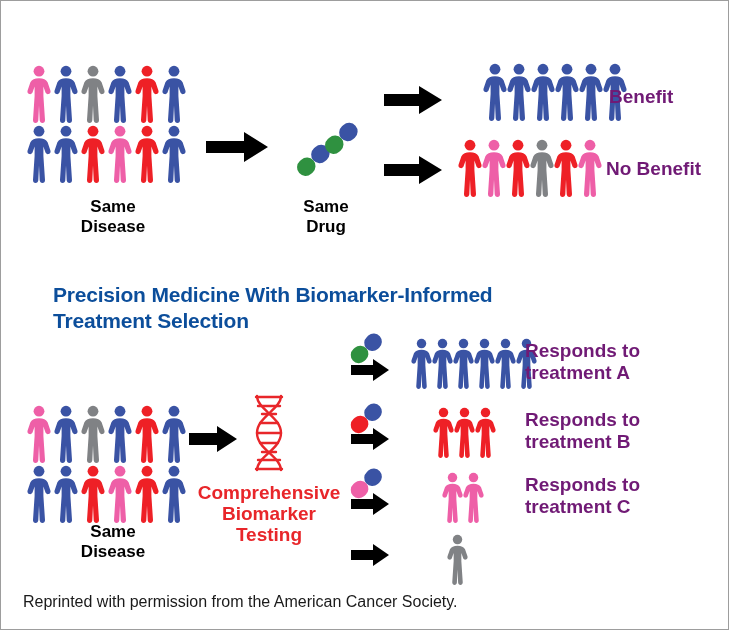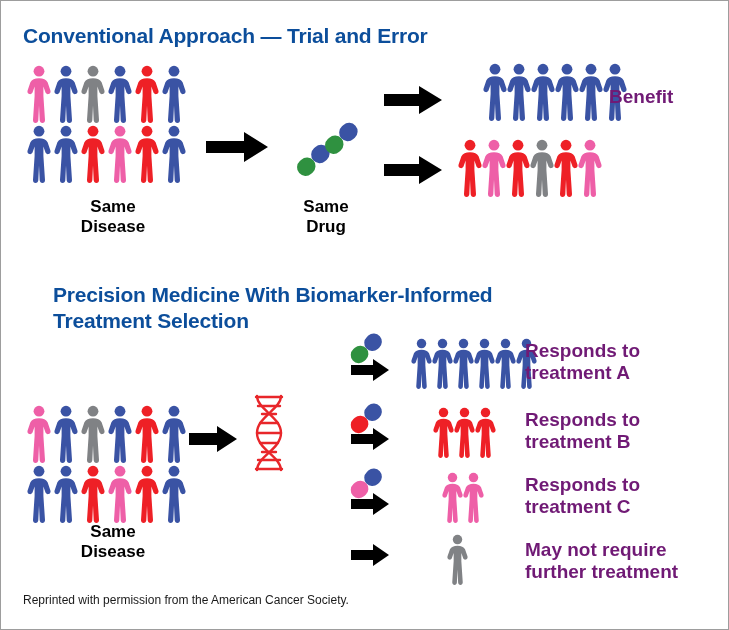--- a/index.html
+++ b/index.html
@@ -51,36 +51,35 @@
     font-weight:bold;
     font-size:19px;
     line-height:21px;
     text-align:center;
     white-space:pre-line;
   }
   #footer-credit{
     position:absolute;
     left:22px;top:592px;
     color:#1a1a1a;
-    font-size:12px;
+    font-size:16px;
     font-weight:normal;
   }
   .people-row{position:absolute;display:flex;align-items:flex-end;}
   .person{display:block;}
   .arrow{position:absolute;}
   .capsule{position:absolute;}
   .dna{position:absolute;}
   .grp{position:absolute;}
 </style>
 </head>
 <body>
 
 <div id="infographic">
 
-  <div class="sec-title" id="title-conventional">Conventional Approach — Trial and Error</div>
 
   <div class="grp" id="conv-group" style="left:26px;top:64px;">
     <div class="people-row" id="conv-row1" style="left: 0px; top: 0px; gap: 3px;">
         <svg width="24" height="58" viewBox="0 0 24 58" class="person">
           <circle cx="12" cy="6.2" r="5.4" fill="#ee5fa7"></circle>
           <path d="M12 13.2 C7.6 13.2 4.9 14.6 3.4 17.2 L0.6 25.4 C0.1 27.0 0.8 28.5 2.2 29.0 C3.6 29.5 5.1 28.8 5.6 27.3 L7.6 21.6 L7.6 31.0 L6.0 55.0 C5.9 56.7 7.0 58 8.6 58 C10.1 58 11.2 56.8 11.3 55.2 L12 40.5 L12.7 55.2 C12.8 56.8 13.9 58 15.4 58 C17.0 58 18.1 56.7 18.0 55.0 L16.4 31.0 L16.4 21.6 L18.4 27.3 C18.9 28.8 20.4 29.5 21.8 29.0 C23.2 28.5 23.9 27.0 23.4 25.4 L20.6 17.2 C19.1 14.6 16.4 13.2 12 13.2 Z" fill="#ee5fa7"></path>
         </svg>
         <svg width="24" height="58" viewBox="0 0 24 58" class="person">
           <circle cx="12" cy="6.2" r="5.4" fill="#3a53a4"></circle>
           <path d="M12 13.2 C7.6 13.2 4.9 14.6 3.4 17.2 L0.6 25.4 C0.1 27.0 0.8 28.5 2.2 29.0 C3.6 29.5 5.1 28.8 5.6 27.3 L7.6 21.6 L7.6 31.0 L6.0 55.0 C5.9 56.7 7.0 58 8.6 58 C10.1 58 11.2 56.8 11.3 55.2 L12 40.5 L12.7 55.2 C12.8 56.8 13.9 58 15.4 58 C17.0 58 18.1 56.7 18.0 55.0 L16.4 31.0 L16.4 21.6 L18.4 27.3 C18.9 28.8 20.4 29.5 21.8 29.0 C23.2 28.5 23.9 27.0 23.4 25.4 L20.6 17.2 C19.1 14.6 16.4 13.2 12 13.2 Z" fill="#3a53a4"></path>
@@ -216,20 +215,21 @@
       </svg>
       <svg width="24" height="58" viewBox="0 0 24 58" class="person">
         <circle cx="12" cy="6.2" r="5.4" fill="#ee2026"></circle>
         <path d="M12 13.2 C7.6 13.2 4.9 14.6 3.4 17.2 L0.6 25.4 C0.1 27.0 0.8 28.5 2.2 29.0 C3.6 29.5 5.1 28.8 5.6 27.3 L7.6 21.6 L7.6 31.0 L6.0 55.0 C5.9 56.7 7.0 58 8.6 58 C10.1 58 11.2 56.8 11.3 55.2 L12 40.5 L12.7 55.2 C12.8 56.8 13.9 58 15.4 58 C17.0 58 18.1 56.7 18.0 55.0 L16.4 31.0 L16.4 21.6 L18.4 27.3 C18.9 28.8 20.4 29.5 21.8 29.0 C23.2 28.5 23.9 27.0 23.4 25.4 L20.6 17.2 C19.1 14.6 16.4 13.2 12 13.2 Z" fill="#ee2026"></path>
       </svg>
       <svg width="24" height="58" viewBox="0 0 24 58" class="person">
         <circle cx="12" cy="6.2" r="5.4" fill="#ee5fa7"></circle>
         <path d="M12 13.2 C7.6 13.2 4.9 14.6 3.4 17.2 L0.6 25.4 C0.1 27.0 0.8 28.5 2.2 29.0 C3.6 29.5 5.1 28.8 5.6 27.3 L7.6 21.6 L7.6 31.0 L6.0 55.0 C5.9 56.7 7.0 58 8.6 58 C10.1 58 11.2 56.8 11.3 55.2 L12 40.5 L12.7 55.2 C12.8 56.8 13.9 58 15.4 58 C17.0 58 18.1 56.7 18.0 55.0 L16.4 31.0 L16.4 21.6 L18.4 27.3 C18.9 28.8 20.4 29.5 21.8 29.0 C23.2 28.5 23.9 27.0 23.4 25.4 L20.6 17.2 C19.1 14.6 16.4 13.2 12 13.2 Z" fill="#ee5fa7"></path>
       </svg>
     </div>
+  <div class="result-label" style="left:605px;top:157px;">No Benefit</div>
 
   <div class="sec-title" id="title-precision">Precision Medicine With Biomarker-Informed
 Treatment Selection</div>
 
   <div class="grp" id="prec-group" style="left:26px;top:404px;">
     <div class="people-row" id="prec-row1" style="left: 0px; top: 0px; gap: 3px;">
         <svg width="24" height="58" viewBox="0 0 24 58" class="person">
           <circle cx="12" cy="6.2" r="5.4" fill="#ee5fa7"></circle>
           <path d="M12 13.2 C7.6 13.2 4.9 14.6 3.4 17.2 L0.6 25.4 C0.1 27.0 0.8 28.5 2.2 29.0 C3.6 29.5 5.1 28.8 5.6 27.3 L7.6 21.6 L7.6 31.0 L6.0 55.0 C5.9 56.7 7.0 58 8.6 58 C10.1 58 11.2 56.8 11.3 55.2 L12 40.5 L12.7 55.2 C12.8 56.8 13.9 58 15.4 58 C17.0 58 18.1 56.7 18.0 55.0 L16.4 31.0 L16.4 21.6 L18.4 27.3 C18.9 28.8 20.4 29.5 21.8 29.0 C23.2 28.5 23.9 27.0 23.4 25.4 L20.6 17.2 C19.1 14.6 16.4 13.2 12 13.2 Z" fill="#ee5fa7"></path>
         </svg>
@@ -300,20 +300,23 @@
         <line x1="21" y1="21" x2="35" y2="21"></line>
         <line x1="19" y1="30" x2="37" y2="30"></line>
         <line x1="16" y1="40" x2="40" y2="40"></line>
         <line x1="19" y1="50" x2="37" y2="50"></line>
         <line x1="21" y1="59" x2="35" y2="59"></line>
         <line x1="17" y1="67" x2="39" y2="67"></line>
         <line x1="15" y1="76" x2="41" y2="76"></line>
       </g>
     </svg>
   </div>
+  <div class="red-label" style="left:188px;top:481px;width:160px;">Comprehensive
+Biomarker
+Testing</div>
 
   <div class="capsule" style="left:344px;top:326px;">
     <svg width="42" height="42" viewBox="0 0 44 44">
       <g transform="rotate(-42 22 22)">
         <rect x="3" y="14" width="19" height="17" rx="8.5" ry="8.5" fill="#2f9140"></rect>
         <rect x="22" y="14" width="19" height="17" rx="8.5" ry="8.5" fill="#3a53a4"></rect>
       </g>
     </svg>
   </div>
   <div class="arrow" style="left:350px;top:358px;">
@@ -410,18 +413,16 @@
     <svg width="38" height="22" viewBox="0 0 38 22">
       <path d="M0 6 L22 6 L22 0 L38 11 L22 22 L22 16 L0 16 Z" fill="#000000"></path>
     </svg>
   </div>
   <div class="people-row" id="prec-out4" style="left: 446px; top: 533px; gap: 0px;">
       <svg width="21" height="51" viewBox="0 0 24 58" class="person">
         <circle cx="12" cy="6.2" r="5.4" fill="#808285"></circle>
         <path d="M12 13.2 C7.6 13.2 4.9 14.6 3.4 17.2 L0.6 25.4 C0.1 27.0 0.8 28.5 2.2 29.0 C3.6 29.5 5.1 28.8 5.6 27.3 L7.6 21.6 L7.6 31.0 L6.0 55.0 C5.9 56.7 7.0 58 8.6 58 C10.1 58 11.2 56.8 11.3 55.2 L12 40.5 L12.7 55.2 C12.8 56.8 13.9 58 15.4 58 C17.0 58 18.1 56.7 18.0 55.0 L16.4 31.0 L16.4 21.6 L18.4 27.3 C18.9 28.8 20.4 29.5 21.8 29.0 C23.2 28.5 23.9 27.0 23.4 25.4 L20.6 17.2 C19.1 14.6 16.4 13.2 12 13.2 Z" fill="#808285"></path>
       </svg>
     </div>
-  <div class="result-label" style="left:524px;top:538px;">May not require
-further treatment</div>
 
   <div id="footer-credit">Reprinted with permission from the American Cancer Society.</div>
 
 </div>
 
 </body></html>

